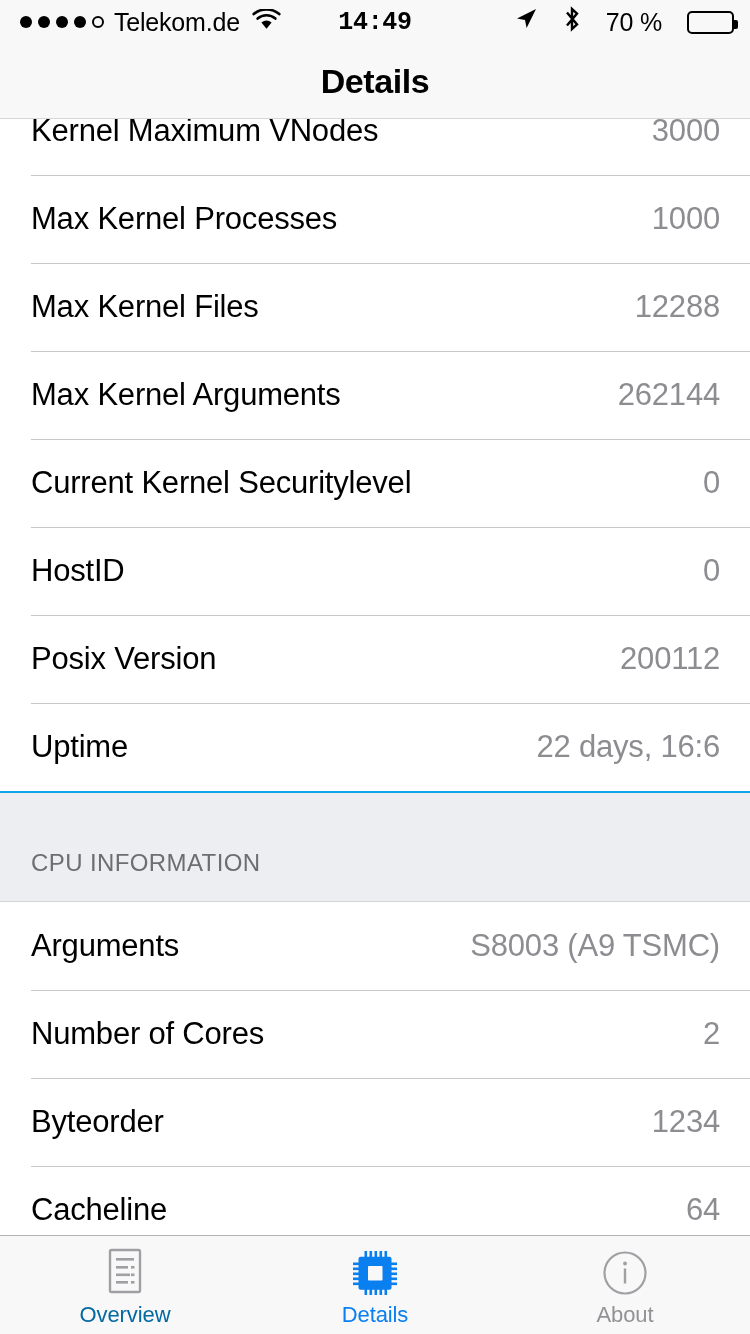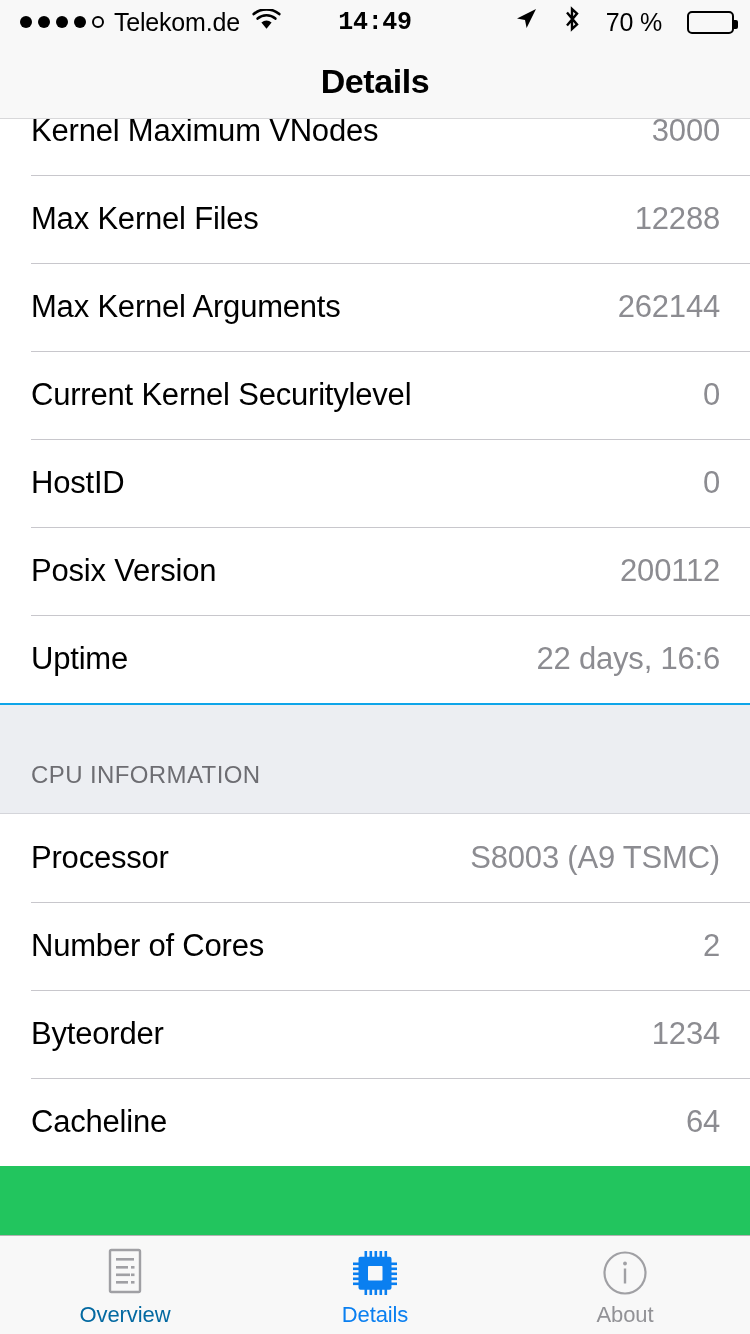--- a/index.html
+++ b/index.html
@@ -113,21 +113,21 @@
     letter-spacing: -0.4px;
   }
 
   
   .scroll-area {
     position: absolute;
     top: 119px; left: 0;
     width: 750px;
     height: 1116px;
     overflow: hidden;
-    background: #22c55e;
+    background: #fdba74;
   }
   .scroll-inner {
     position: absolute;
     left: 0;
     top: -32px;      
     width: 750px;
   }
 
   .row {
     position: relative;
@@ -256,20 +256,24 @@
     <span class="nav-title">Details</span>
   </div>
 
   <div class="scroll-area">
     <div class="scroll-inner" id="list-root">
         <div class="row">
           <span class="row-label">Kernel Maximum VNodes</span>
           <span class="row-value">3000</span>
         </div>
         <div class="row sep">
+          <span class="row-label">Max Kernel Processes</span>
+          <span class="row-value">1000</span>
+        </div>
+        <div class="row sep">
           <span class="row-label">Max Kernel Files</span>
           <span class="row-value">12288</span>
         </div>
         <div class="row sep">
           <span class="row-label">Max Kernel Arguments</span>
           <span class="row-value">262144</span>
         </div>
         <div class="row sep">
           <span class="row-label">Current Kernel Securitylevel</span>
           <span class="row-value">0</span>
@@ -283,21 +287,21 @@
           <span class="row-value">200112</span>
         </div>
         <div class="row sep">
           <span class="row-label">Uptime</span>
           <span class="row-value">22 days, 16:6</span>
         </div>
         <div class="section-header">
           <span class="section-header-text">CPU INFORMATION</span>
         </div>
         <div class="row">
-          <span class="row-label">Processor</span>
+          <span class="row-label">Arguments</span>
           <span class="row-value">S8003 (A9 TSMC)</span>
         </div>
         <div class="row sep">
           <span class="row-label">Number of Cores</span>
           <span class="row-value">2</span>
         </div>
         <div class="row sep">
           <span class="row-label">Byteorder</span>
           <span class="row-value">1234</span>
         </div>

